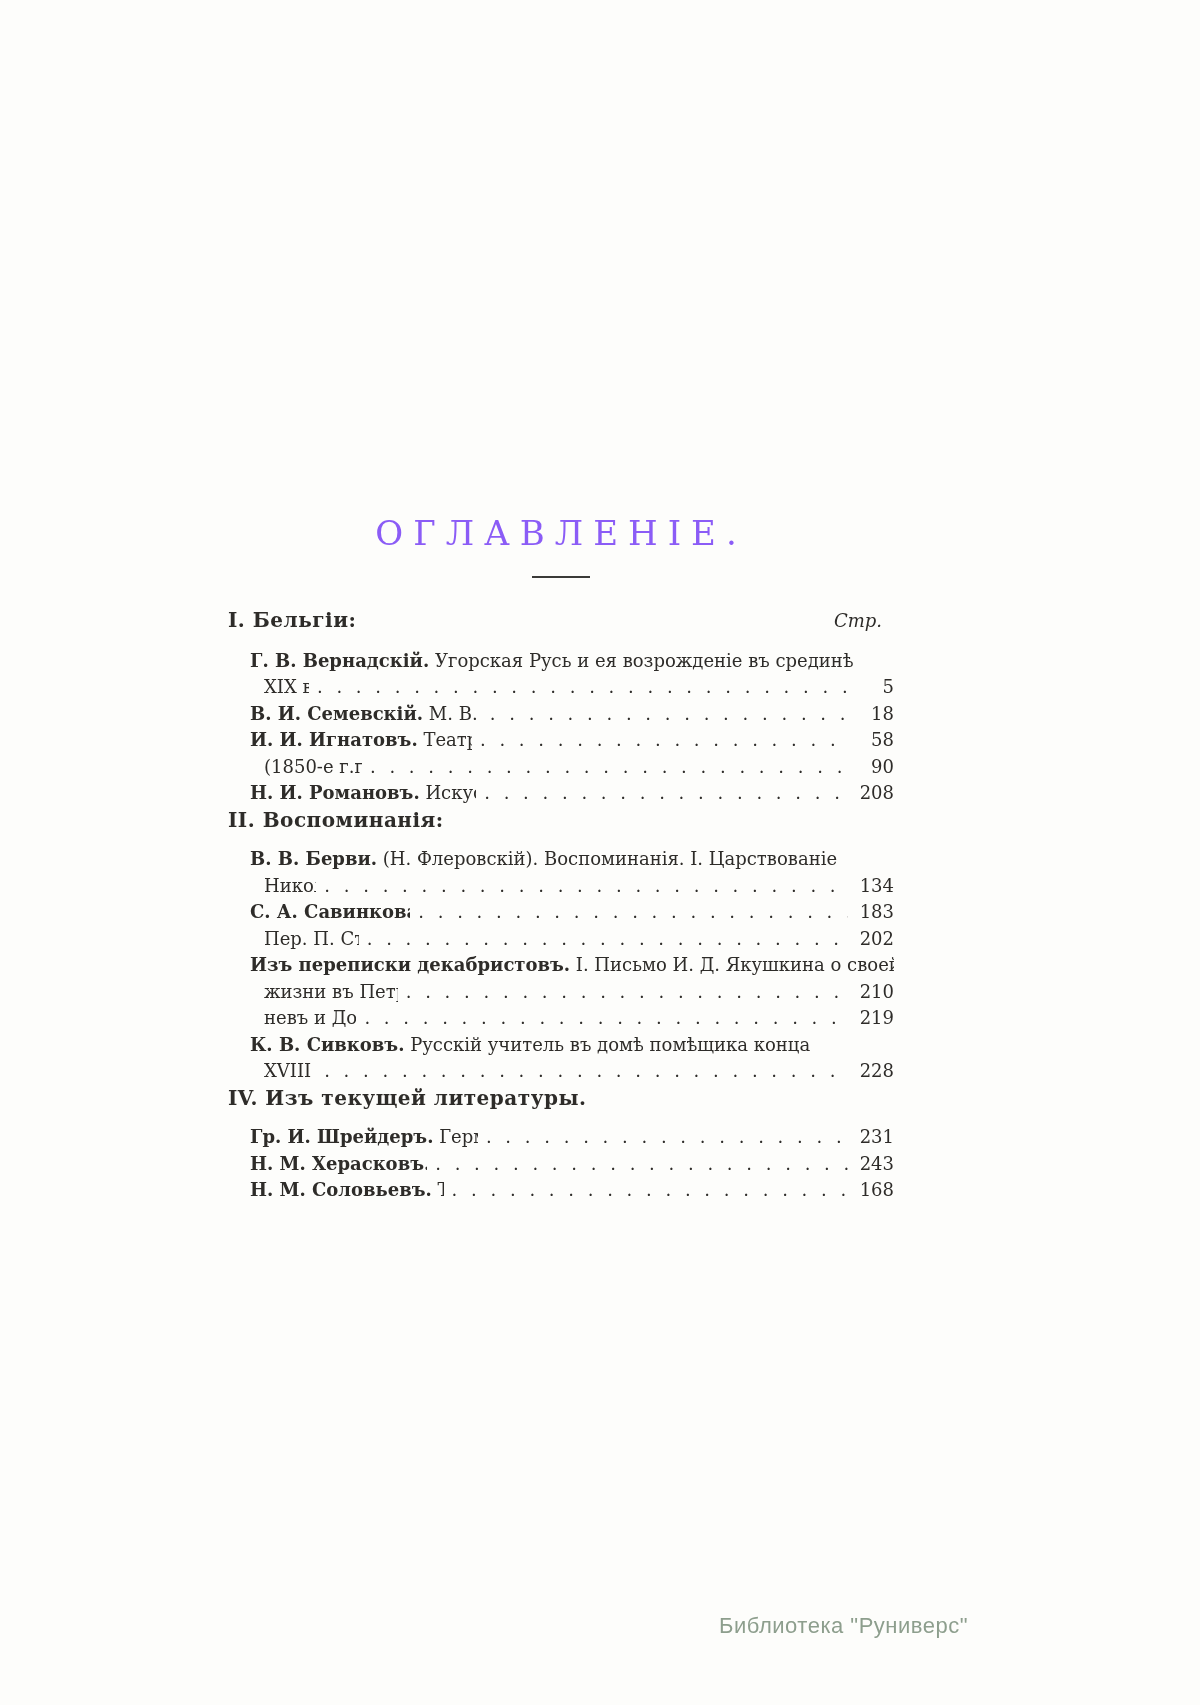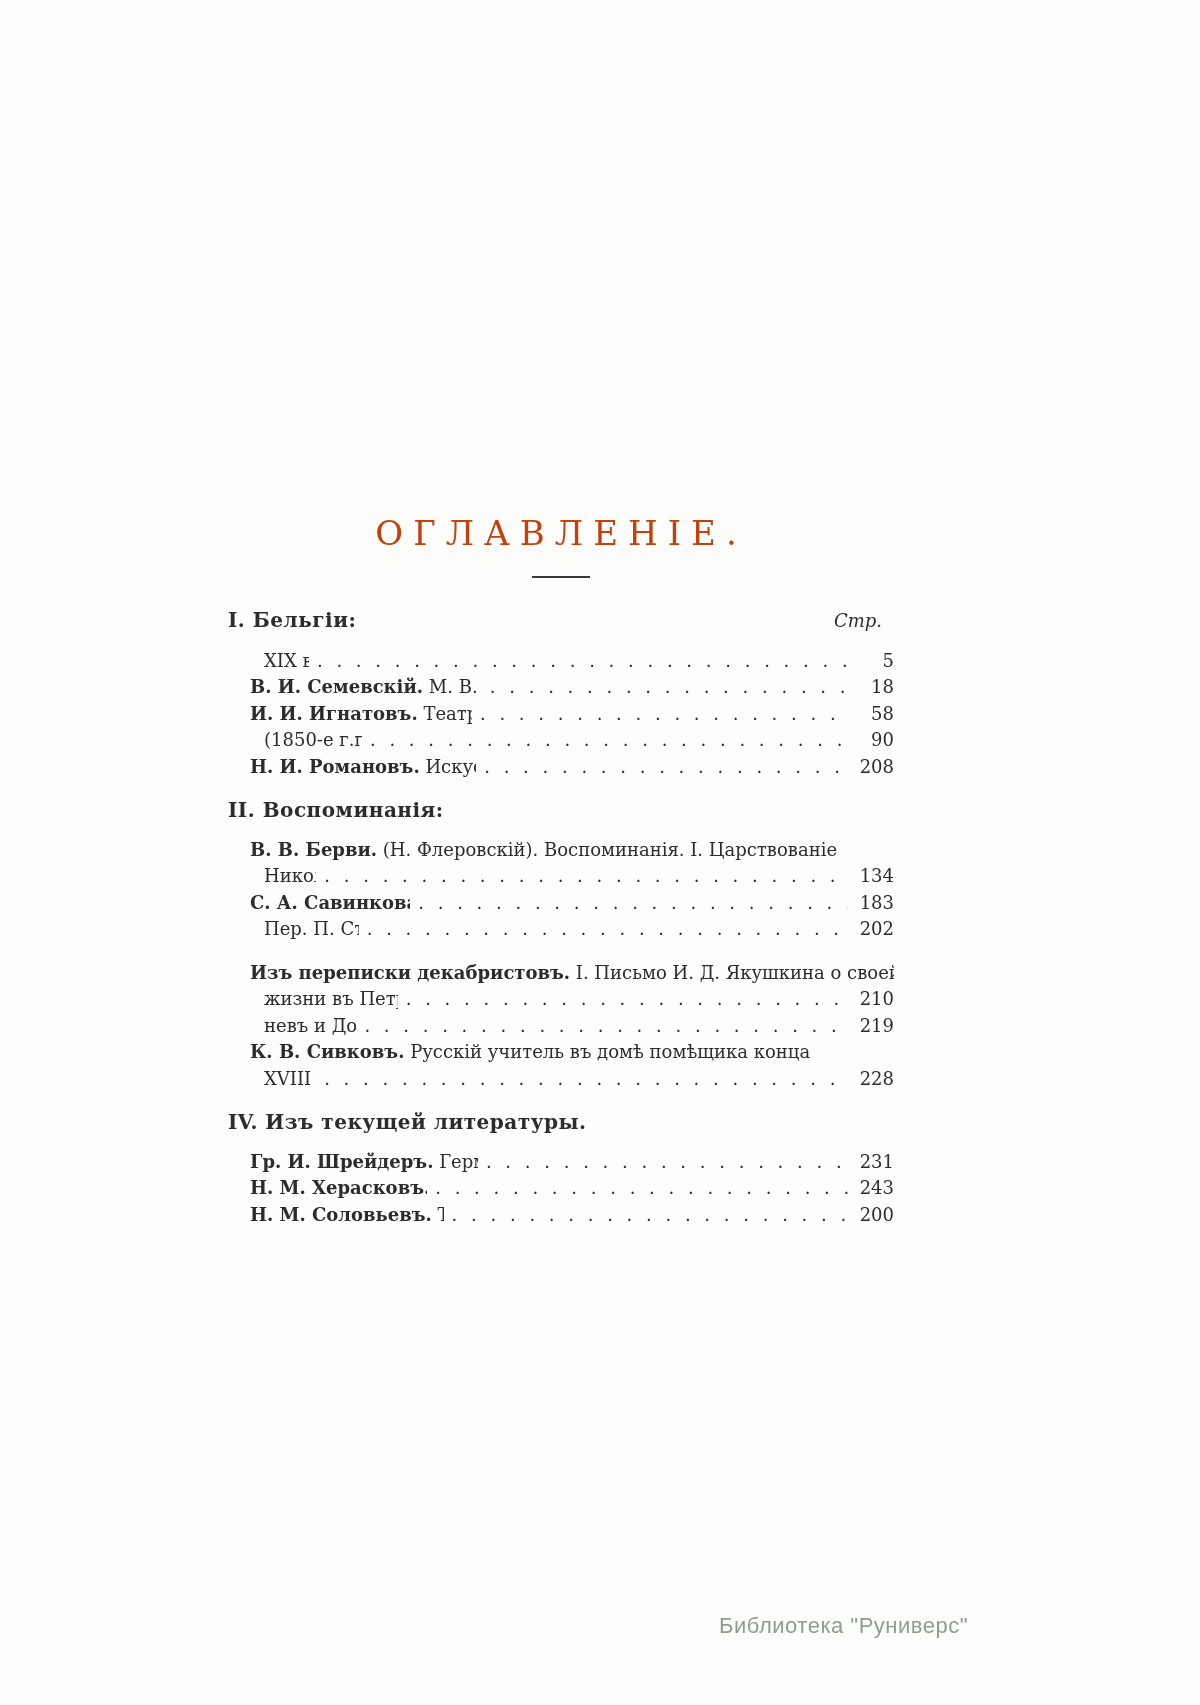--- a/index.html
+++ b/index.html
@@ -23,29 +23,29 @@
     top:0;
     width:666px;
     padding-top:512px;
   }
   .title {
     text-align:center;
     font-size:34px;
     font-weight:normal;
     letter-spacing:10px;
     line-height:42px;
-    color:#c2410c;
+    color:#8b5cf6;
     white-space:nowrap;
   }
   .rule {
     width:58px;
     border-top:2px solid #3b3a38;
     margin:22px auto 0 auto;
   }
-  .section { margin-top:17px; }
+  .section { }
   .section.first { margin-top:29px; }
   .section-head {
     display:flex;
     justify-content:space-between;
     align-items:baseline;
     margin-bottom:13px;
     line-height:26.5px;
   }
   .heading {
     font-size:20px;
@@ -106,20 +106,23 @@
   <div class="content">
     <h1 class="title">ОГЛАВЛЕНІЕ.</h1>
     <div class="rule"></div>
     <div class="toc" id="toc">
         <section class="section first">
           <div class="section-head">
             <span class="heading">I. Бельгіи:</span>
             <span class="col-header">Стр.</span>
           </div>
           <div class="entry">
+            <div class="line">
+              <span class="ltext"><span class="author">Г. В. Вернадскій.</span> Угорская Русь и ея возрожденіе въ срединѣ</span>
+            </div>
             <div class="line cont">
               <span class="ltext">XIX вѣка</span>
               <span class="leader"></span>
               <span class="pagenum">5</span>
             </div>
           </div>
           <div class="entry">
             <div class="line">
               <span class="ltext"><span class="author">В. И. Семевскій.</span> М. В. Буташевичъ-Петрашевскій въ Сибири II.</span>
               <span class="leader"></span>
@@ -221,20 +224,20 @@
             <div class="line">
               <span class="ltext"><span class="author">Н. М. Херасковъ.</span> Карлъ Каутскій о войнѣ</span>
               <span class="leader"></span>
               <span class="pagenum">243</span>
             </div>
           </div>
           <div class="entry">
             <div class="line">
               <span class="ltext"><span class="author">Н. М. Соловьевъ.</span> Три педагогическихъ юбилея</span>
               <span class="leader"></span>
-              <span class="pagenum">200</span>
+              <span class="pagenum">168</span>
             </div>
           </div>
         </section>
       </div>
   </div>
   <div class="watermark" style="color: rgb(141, 158, 141);">Библиотека "Руниверс"</div>
 </div>
 
 </body></html>

